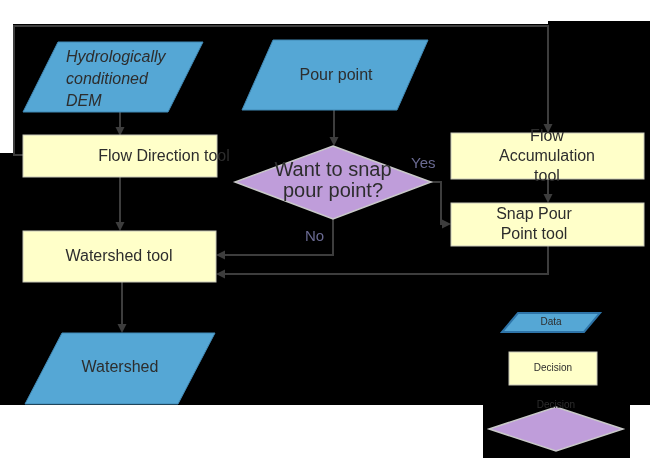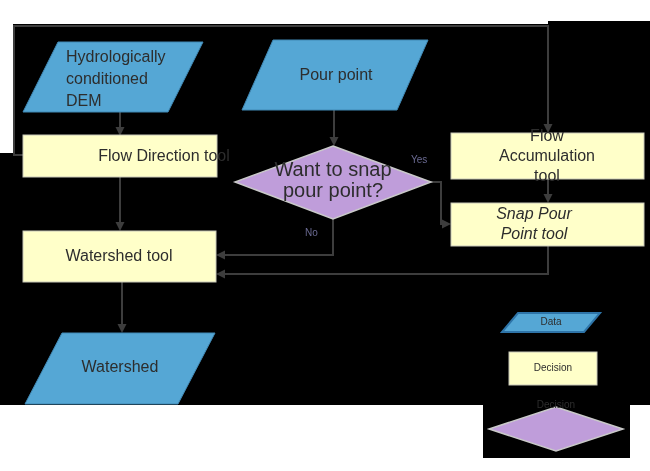--- a/index.html
+++ b/index.html
@@ -16,24 +16,24 @@
   #bg-decision{left:483px;top:403px;width:147px;height:55px;}
   svg#diagram{position:absolute;left:0;top:0;}
   .sh-data{fill:var(--data-fill,#55a7d5);stroke:var(--data-stroke,#4189b5);stroke-width:1;}
   .sh-data.legend{stroke:var(--legend-data-stroke,#2e74a8);stroke-width:2;}
   .sh-process{fill:var(--process-fill,#ffffc9);stroke:var(--process-stroke,#c8c8b8);stroke-width:1;}
   .sh-decision{fill:var(--decision-fill,#bf9dda);stroke:var(--decision-stroke,#c9c9c9);stroke-width:1.5;}
   .connector{fill:none;stroke:var(--connector,#3d3d3d);stroke-width:2;}
   .arrowhead{fill:var(--connector,#3d3d3d);stroke:none;}
   .lbl{position:absolute;font-size:16px;line-height:20px;}
   .ctr{transform:translate(-50%,-50%);text-align:center;white-space:pre-line;}
-  .multiline{white-space:pre-line;}
+  .multiline{white-space:pre-line;font-style:italic;}
   .decision-lbl{font-size:20px;line-height:21px;}
   .legend-lbl{font-size:10px;}
-  .branch-lbl{position:absolute;font-size:10px;color:var(--branch-text,#6a6a92);}
+  .branch-lbl{position:absolute;font-size:15px;color:var(--branch-text,#6a6a92);}
 </style>
 </head>
 <body style="--page-bg: #ffffff; --canvas-bg: #000000; --data-fill: #55a7d5; --data-stroke: #4189b5; --legend-data-stroke: #2e74a8; --process-fill: #ffffc9; --process-stroke: #c8c8b8; --decision-fill: #bf9dda; --decision-stroke: #c9c9c9; --connector: #3d3d3d; --label-text: #2d2d2d; --branch-text: #6a6a92;">
 
 <div class="bg" id="bg-main"></div>
 <div class="bg" id="bg-left"></div>
 <div class="bg" id="bg-topright"></div>
 <div class="bg" id="bg-decision"></div>
 
 <svg id="diagram" width="650" height="471" viewBox="0 0 650 471">
@@ -85,21 +85,21 @@
 
 <div class="lbl ctr" style="left:336px;top:75px;">Pour point</div>
 
 <div class="lbl ctr" style="left:120px;top:156px;margin-left:44px;">Flow Direction tool</div>
 
 <div class="lbl ctr" style="left:547px;top:156px;">Flow Accumulation tool</div>
 
 <div class="lbl ctr decision-lbl" style="left:333px;top:180px;">Want to snap
 pour point?</div>
 
-<div class="lbl ctr" style="left:534px;top:224px;font-style:italic;">Snap Pour Point tool</div>
+<div class="lbl ctr" style="left:534px;top:224px;">Snap Pour Point tool</div>
 
 <div class="lbl ctr" style="left:119px;top:256px;">Watershed tool</div>
 
 <div class="lbl ctr" style="left:120px;top:367px;">Watershed</div>
 
 <div class="branch-lbl" style="left:411px;top:154px;">Yes</div>
 
 <div class="branch-lbl" style="left:305px;top:227px;">No</div>
 
 <div class="lbl ctr legend-lbl" style="left:551px;top:322px;">Data</div>

